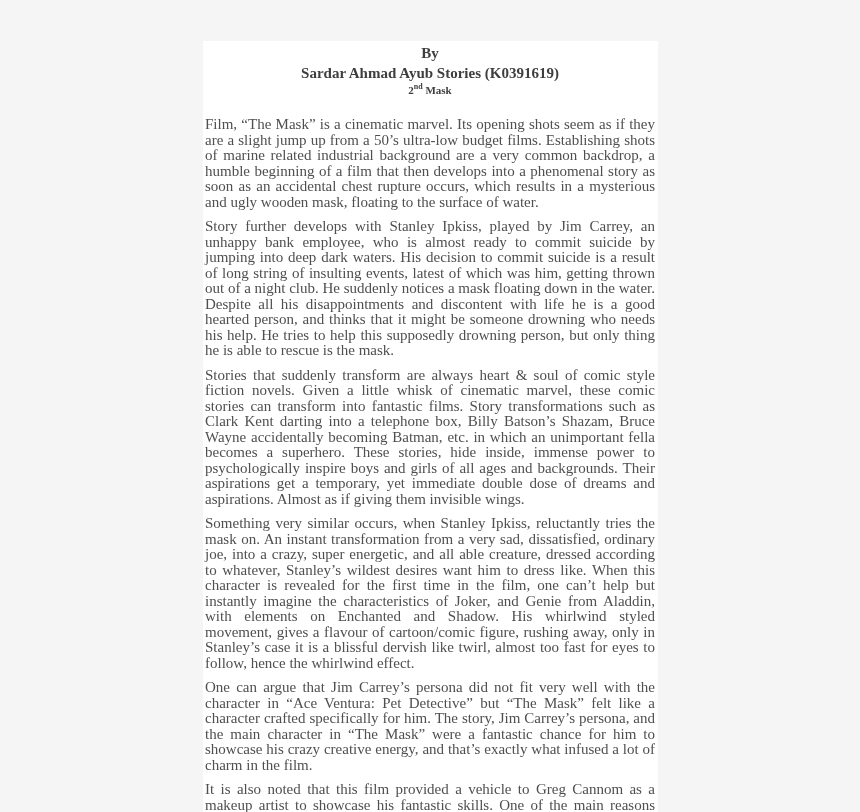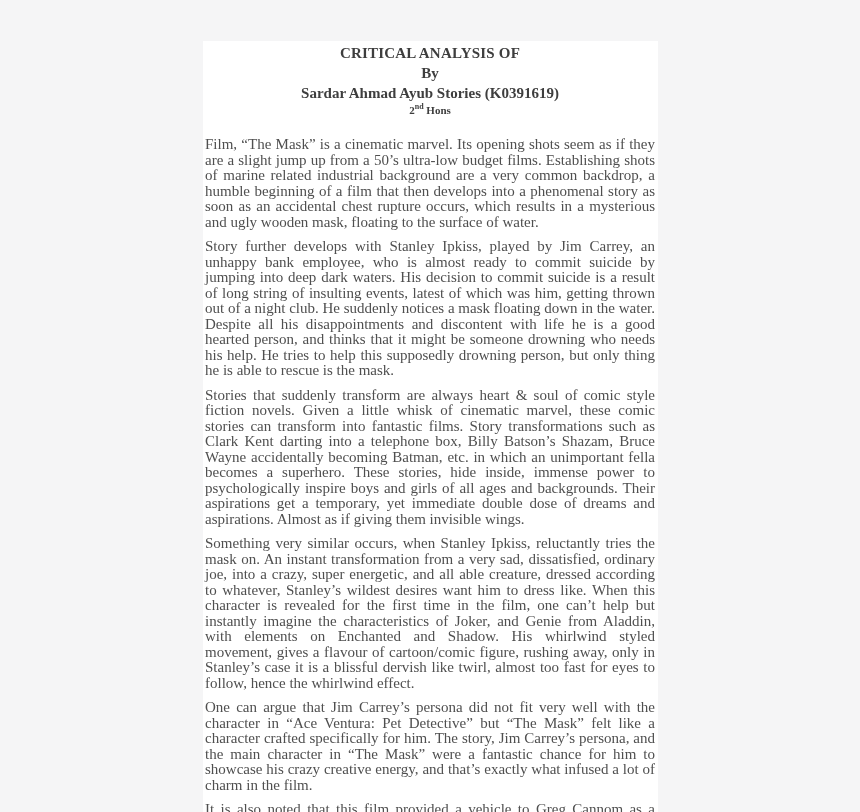--- a/index.html
+++ b/index.html
@@ -61,24 +61,23 @@
     text-align-last: justify;
   }
 </style>
 </head>
 <body>
 
 <div class="canvas">
   <div class="page">
 
     <header class="title-block">
-      <div class="title-main">CRITICAL ANALYSIS OF</div>
       <div class="title-by">By</div>
       <div class="title-author">Sardar Ahmad Ayub Stories (K0391619)</div>
-      <div class="title-year"><span>2</span><sup>nd</sup><span> Hons</span></div>
+      <div class="title-year"><span>2</span><sup>nd</sup><span> Mask</span></div>
     </header>
 
     <div class="doc-body">
       <p>Film, “The Mask” is a cinematic marvel. Its opening shots seem as if they are a slight jump up from a 50’s ultra-low budget films. Establishing shots of marine related industrial background are a very common backdrop, a humble beginning of a film that then develops into a phenomenal story as soon as an accidental chest rupture occurs, which results in a mysterious and ugly wooden mask, floating to the surface of water.</p>
       <p>Story further develops with Stanley Ipkiss, played by Jim Carrey, an unhappy bank employee, who is almost ready to commit suicide by jumping into deep dark waters. His decision to commit suicide is a result of long string of insulting events, latest of which was him, getting thrown out of a night club. He suddenly notices a mask floating down in the water. Despite all his disappointments and discontent with life he is a good hearted person, and thinks that it might be someone drowning who needs his help.  He tries to help this supposedly drowning person, but only thing he is able to rescue is the mask.</p>
       <p>Stories that suddenly transform are always heart &amp; soul of comic style fiction novels. Given a little whisk of cinematic marvel, these comic stories can transform into fantastic films. Story transformations such as Clark Kent darting into a telephone box, Billy Batson’s Shazam, Bruce Wayne accidentally becoming Batman, etc. in which an unimportant fella becomes a superhero. These stories, hide inside, immense power to psychologically inspire boys and girls of all ages and backgrounds. Their aspirations get a temporary, yet immediate double dose of dreams and aspirations. Almost as if giving them invisible wings.</p>
       <p>Something very similar occurs, when Stanley Ipkiss, reluctantly tries the mask on. An instant transformation from a very sad, dissatisfied, ordinary joe, into a crazy, super energetic, and all able creature, dressed according to whatever, Stanley’s wildest desires want him to dress like. When this character is revealed for the first time in the film, one can’t help but instantly imagine the characteristics of Joker, and Genie from Aladdin, with elements on Enchanted and Shadow. His whirlwind styled movement, gives a flavour of cartoon/comic figure, rushing away, only in Stanley’s case it is a blissful dervish like twirl, almost too fast for eyes to follow, hence the whirlwind effect.</p>
       <p>One can argue that Jim Carrey’s persona did not fit very well with the character in “Ace Ventura: Pet Detective” but “The Mask” felt like a character crafted specifically for him. The story, Jim Carrey’s persona, and the main character in “The Mask” were a fantastic chance for him to showcase his crazy creative energy, and that’s exactly what infused a lot of charm in the film.</p>
       <p class="justify-last">It is also noted that this film provided a vehicle to Greg Cannom as a makeup artist to showcase his fantastic skills. One of the main reasons behind the success of the film must have when bold decisions to do with makeup of the main Mask character. The way a very simple, non-</p>
 

